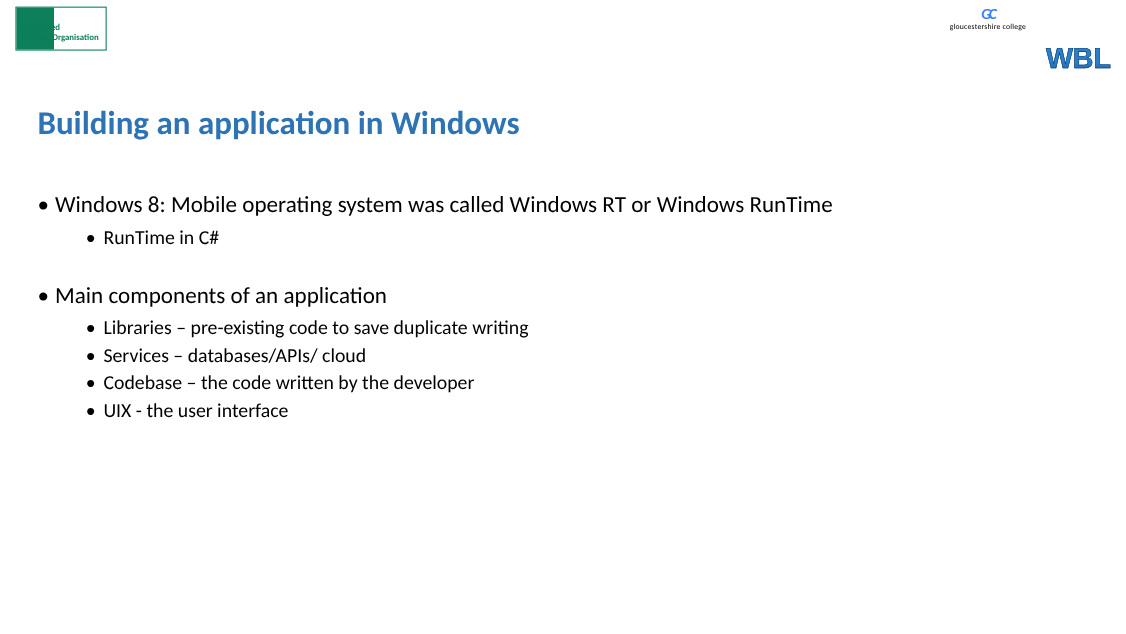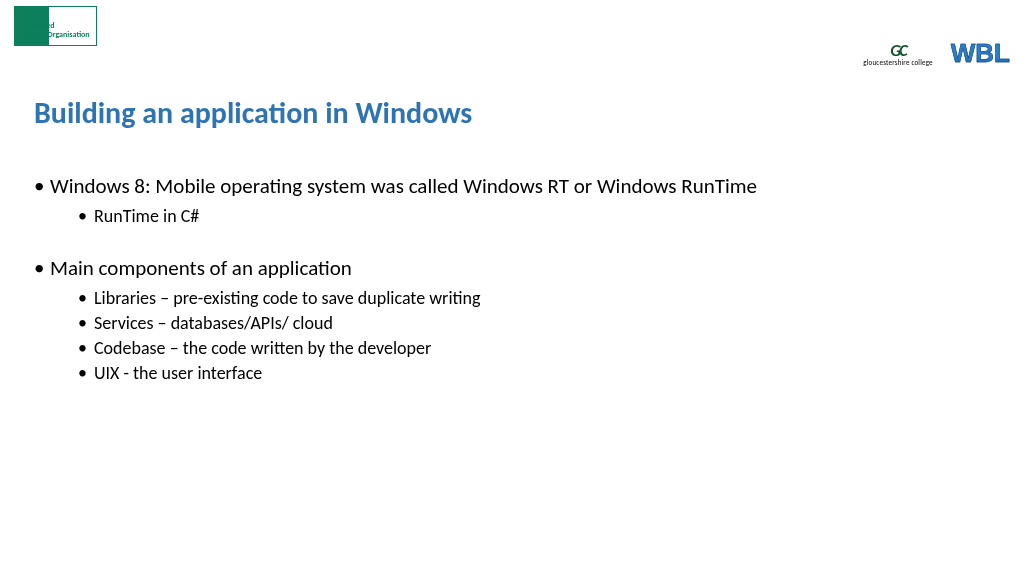--- a/index.html
+++ b/index.html
@@ -54,25 +54,24 @@
       display: flex;
       align-items: flex-start;
       gap: 18px;
     }
     .gc-logo {
       text-align: center;
       line-height: 1;
     }
     .gc-mark {
       font-weight: 900;
-      font-size: 17px;
-      color: #14532d;
+      font-size: 14px;
+      color: #3b82f6;
       letter-spacing: -2px;
       font-style: italic;
-      margin-top: 36px;
     }
     .gc-sub {
       font-size: 7px;
       color: #000;
       letter-spacing: 0.2px;
     }
     .wbl-logo {
       font-weight: 900;
       font-size: 26px;
       letter-spacing: 0px;

